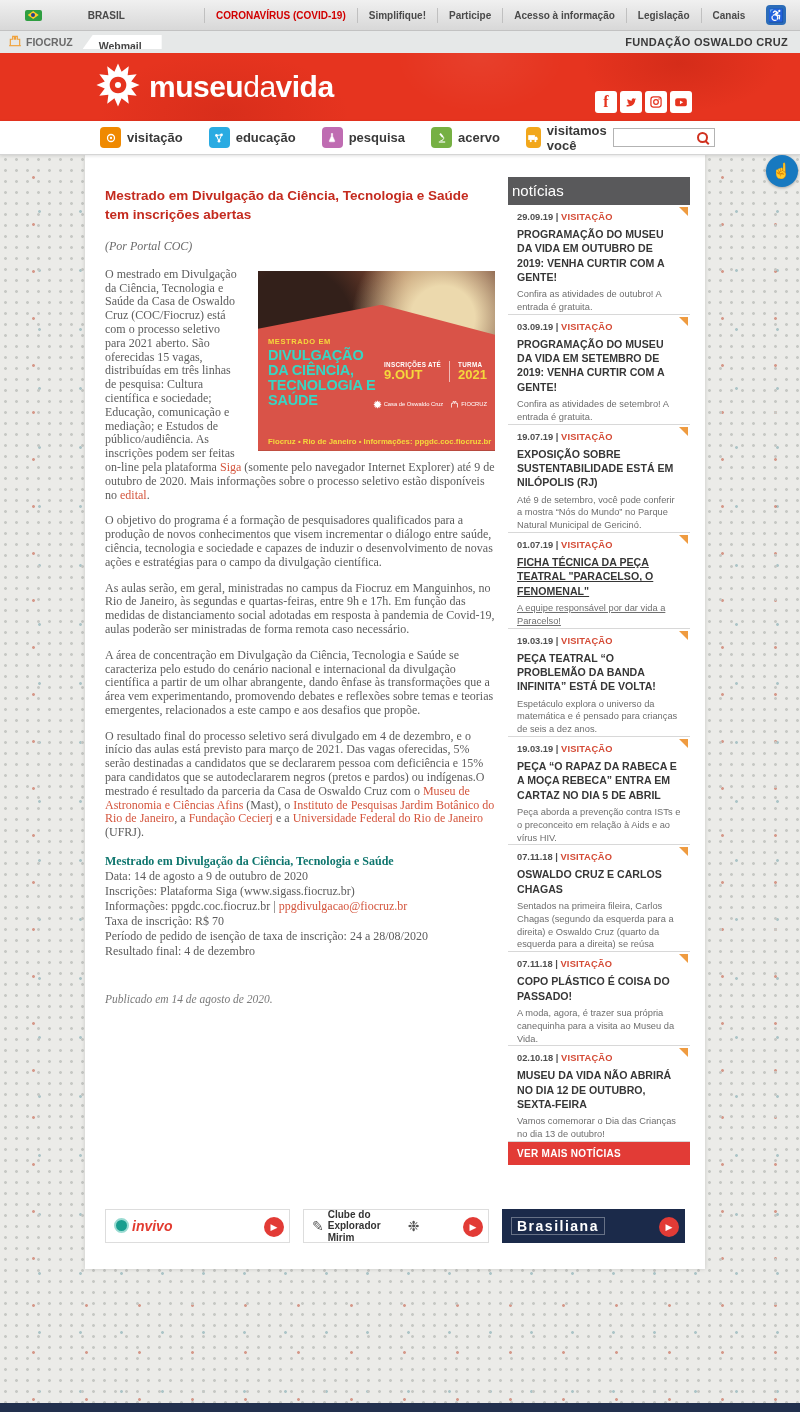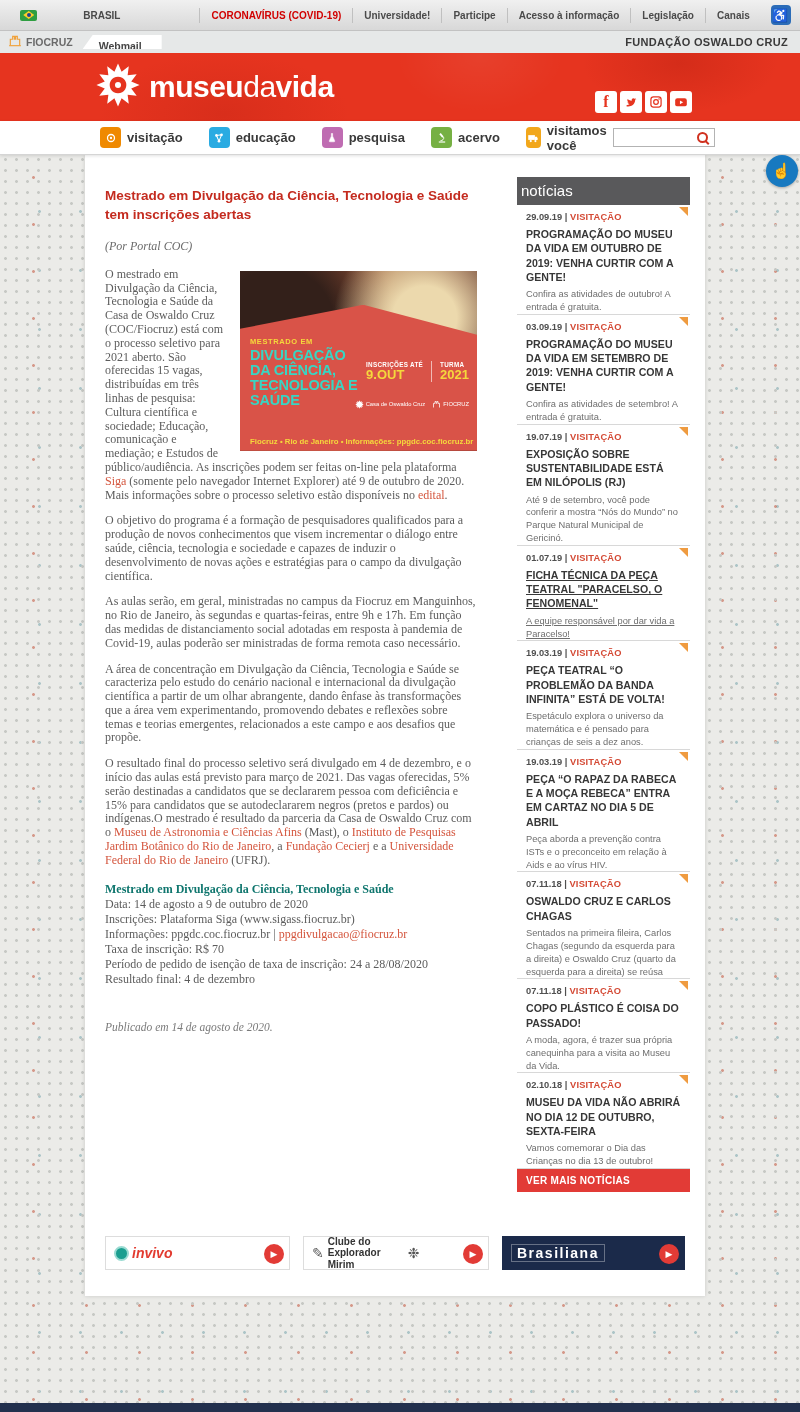--- a/index.html
+++ b/index.html
@@ -59,21 +59,21 @@
     display:flex;align-items:center;}
   .search-box input{border:none;outline:none;flex:1;min-width:0;height:13px;font-size:10px;padding:0 3px;}
   .mag{width:7px;height:7px;border:2px solid #d0311f;border-radius:50%;position:relative;margin-right:6px;flex:none;}
   .mag::after{content:"";position:absolute;width:2px;height:5px;background:#d0311f;transform:rotate(-45deg);right:-2.5px;bottom:-3.5px;}
   
   .acc-float{position:absolute;top:155px;right:2px;width:32px;height:32px;border-radius:50%;background:#1779c0;
     color:#fff;display:flex;align-items:center;justify-content:center;font-size:15px;cursor:pointer;z-index:5;
     box-shadow:0 1px 3px rgba(0,0,0,.3);}
   
   .content-box{margin-left:85px;width:620px;background:#fff;box-shadow:0 0 4px rgba(0,0,0,.15);padding-bottom:14px;}
-  .cols{display:flex;padding:22px 15px 0 20px;gap:27px;}
+  .cols{display:flex;padding:22px 15px 0 20px;}
   article{width:390px;}
   h1.a-title{margin:10px 0 14px;font-size:13.5px;line-height:1.4;color:#c42b1f;width:372px;}
   .byline{font-family:"Liberation Serif",serif;font-style:italic;font-size:12px;color:#6b6b6b;margin:0 0 14px;}
   .poster{float:right;width:237px;height:180px;margin:3px 0 10px 15px;position:relative;overflow:hidden;
     background:
       radial-gradient(circle at 78% 26%,#ecd9ad 0 14%,rgba(236,217,173,0) 40%),
       radial-gradient(circle at 64% 50%,#7e2c1f 0 7%,rgba(0,0,0,0) 18%),
       radial-gradient(circle at 16% 30%,#33201a 0 24%,rgba(51,32,26,0) 50%),
       radial-gradient(circle at 38% 46%,#b5795a 0 12%,rgba(181,121,90,0) 32%),
       linear-gradient(105deg,#5a2e24 0%,#8a4a33 35%,#a06a45 55%,#70392a 75%,#46261e 100%);}
@@ -133,21 +133,21 @@
   <div class="gov-bar">
     <div class="gov-items" id="gov-items" style="display:flex;align-items:center;">
         <span class="gov-item brasil">
           <span class="flag"></span>
           <span>BRASIL</span>
         </span>
         <span class="gov-item accent">
           <span>CORONAVÍRUS (COVID-19)</span>
         </span>
         <span class="gov-item">
-          <span>Universidade!</span>
+          <span>Simplifique!</span>
         </span>
         <span class="gov-item">
           <span>Participe</span>
         </span>
         <span class="gov-item">
           <span>Acesso à informação</span>
         </span>
         <span class="gov-item">
           <span>Legislação</span>
         </span>

